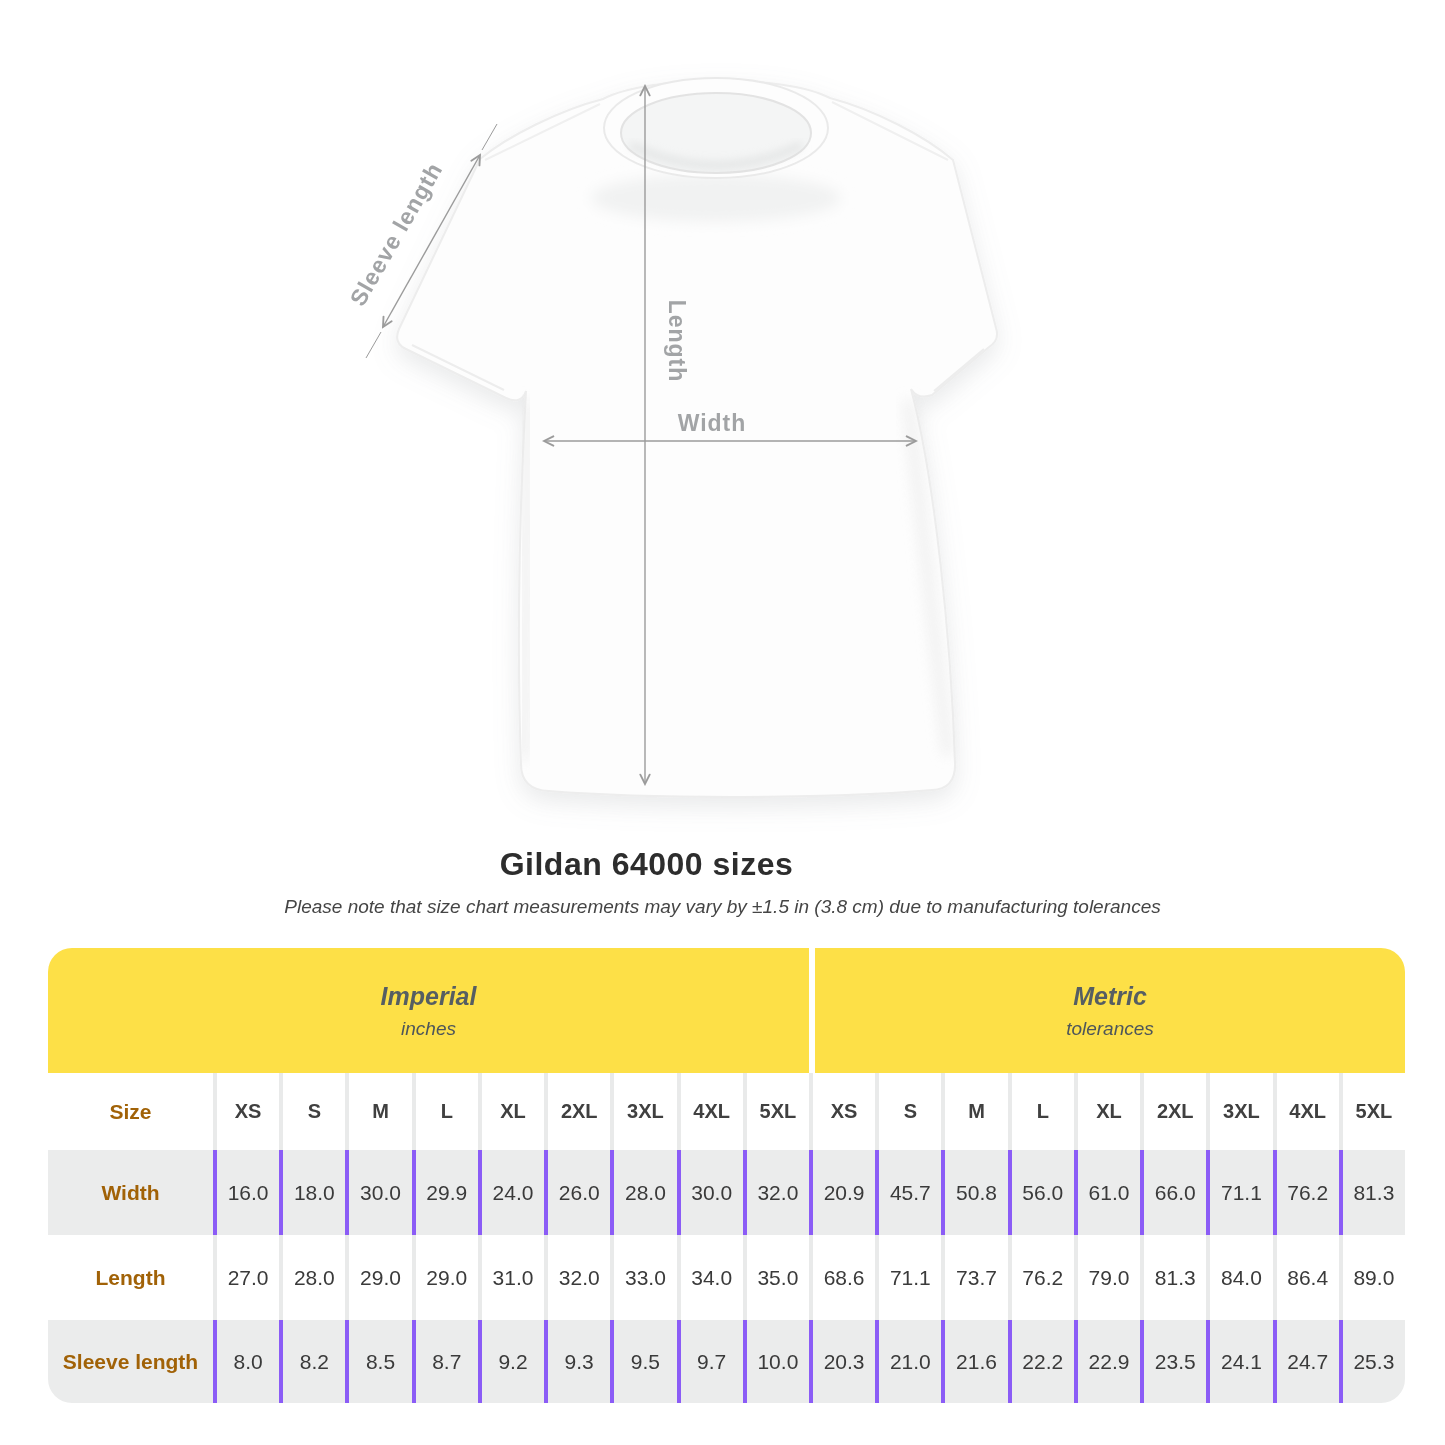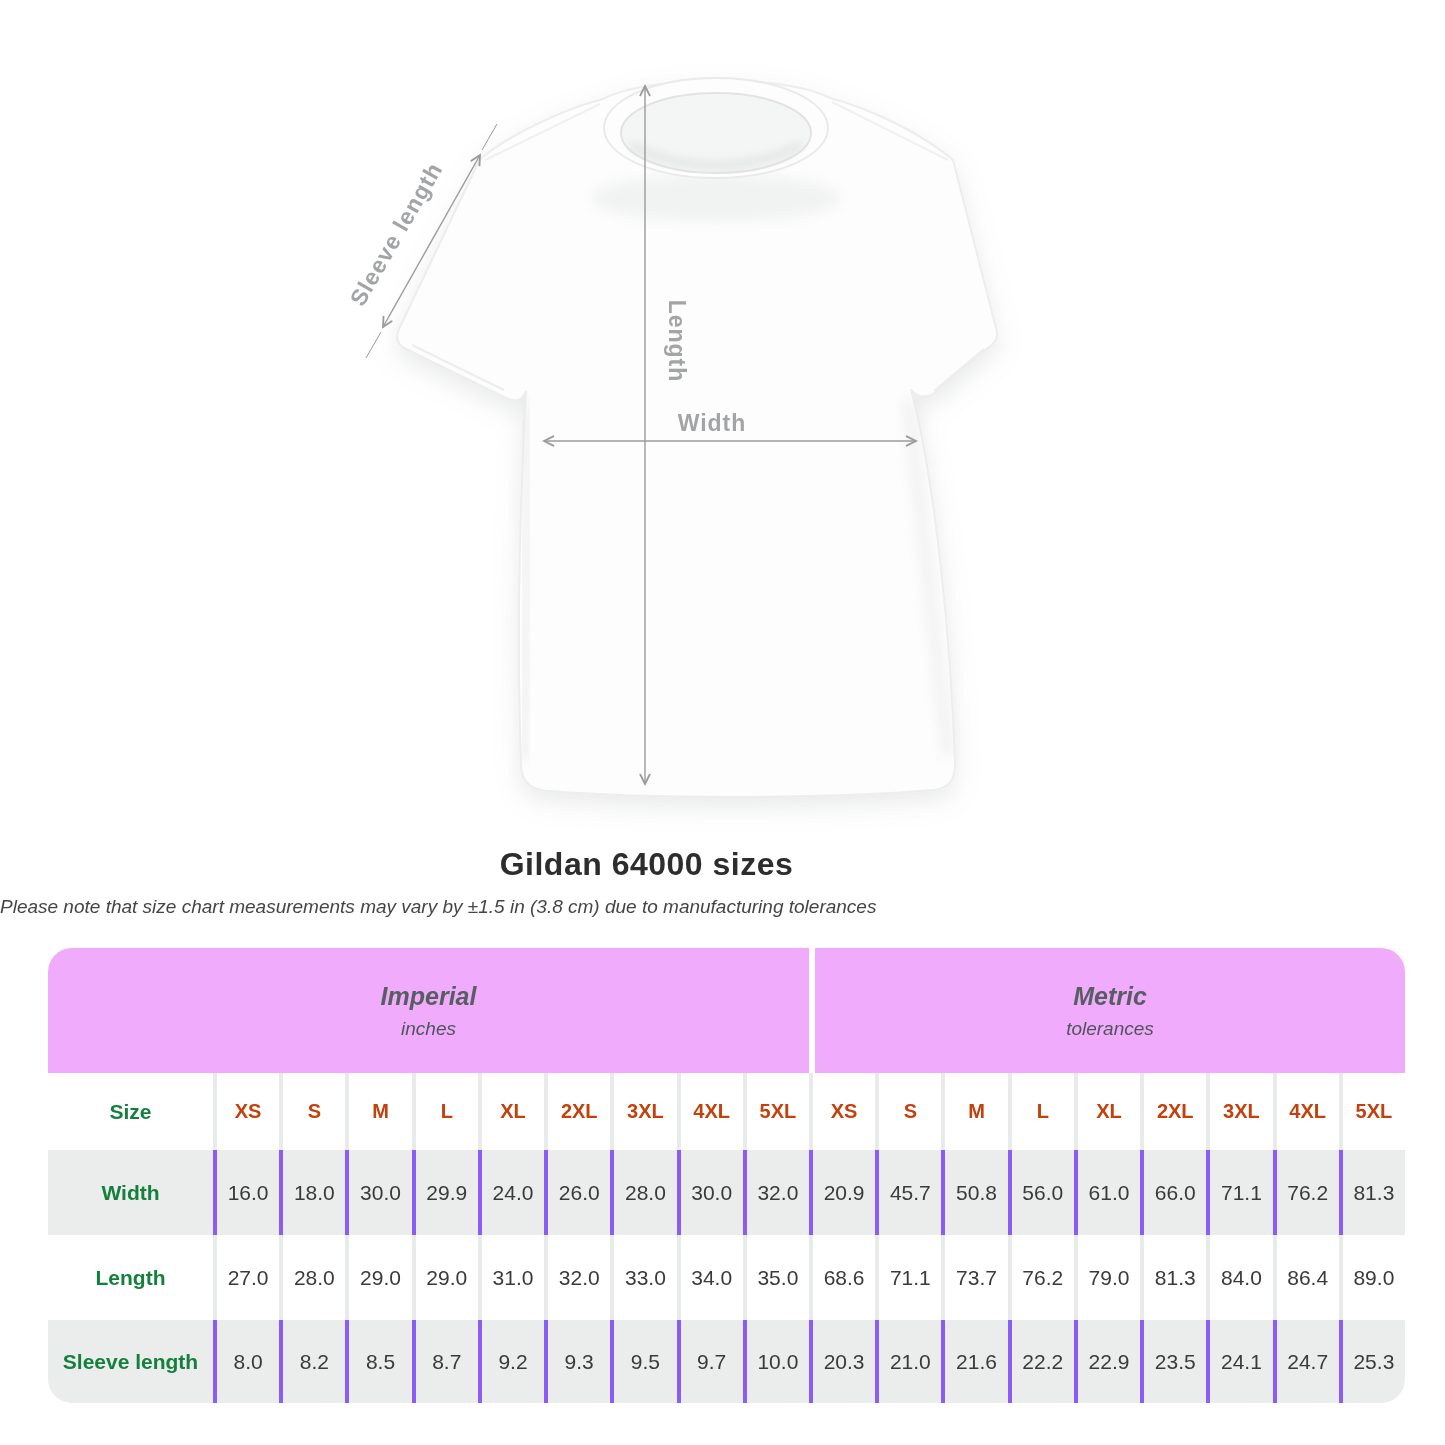--- a/index.html
+++ b/index.html
@@ -8,48 +8,48 @@
   .page { position:relative; width:1445px; height:1445px; background:#fff; }
 
   
   .diagram-svg { position:absolute; top:0; left:0; }
   .ann-label { font-family:"Liberation Sans", sans-serif; font-weight:bold; font-size:23px;
                fill:#a2a4a6; letter-spacing:1px; }
 
   
   .title { position:absolute; top:846px; left:0; width:1293px; text-align:center;
            font-size:32px; font-weight:bold; color:#2d2d2d; letter-spacing:0.5px; }
-  .note  { position:absolute; top:896px; left:0; width:1445px; 
+  .note  { position:absolute; top:896px; left:0; width:1445px; text-align:center;
            font-size:19px; font-style:italic; color:#454545; }
 
   
   .size-table { position:absolute; top:948px; left:48px; width:1357px;
                 border-radius:24px; overflow:hidden; }
   .trow { display:grid; grid-template-columns:165px repeat(18, 1fr); }
 
   .band { height:125px; }
   .band .block { display:flex; flex-direction:column; align-items:center; justify-content:center;
-                 gap:7px; background:#f0abfc; }
+                 gap:7px; background:#fde047; }
   .band .b1 { grid-column:1 / span 10; }
   .band .b2 { grid-column:11 / span 9; border-left:6px solid #ffffff; }
   .unit-name { font-size:25px; font-weight:bold; font-style:italic; color:#565e62; }
   .unit-sub  { font-size:19px; font-style:italic; color:#4e565a; }
 
   .r-size  { height:77px; background:#ffffff; }
   .r-gray  { height:85px; background:#ebecec; }
   .r-white { height:85px; background:#ffffff; }
   .r-last  { height:83px; }
 
   .cell { display:flex; align-items:center; justify-content:center;
           font-size:21px; color:#3a3a3a; }
   .r-size .cell + .cell, .r-white .cell + .cell { border-left:4px solid #e9eaea; }
   .r-gray .cell + .cell { border-left:4px solid #8b5cf6; }
 
-  .lbl { font-weight:bold; color:#15803d; font-size:21px; }
-  .sz  { font-weight:bold; color:#c2410c; font-size:20px; }
+  .lbl { font-weight:bold; color:#a16207; font-size:21px; }
+  .sz  { font-weight:bold; color:#404040; font-size:20px; }
 </style>
 </head>
 <body>
 
 <div class="page">
 
   <svg class="diagram-svg" width="1445" height="835" viewBox="0 0 1445 835">
     <defs>
       <marker id="arr" viewBox="0 0 12 12" refX="10" refY="6" markerWidth="10" markerHeight="10" orient="auto-start-reverse">
         <path d="M2,2 L10,6 L2,10" fill="none" stroke="#9b9b9b" stroke-width="1.6" stroke-linecap="round"></path>

